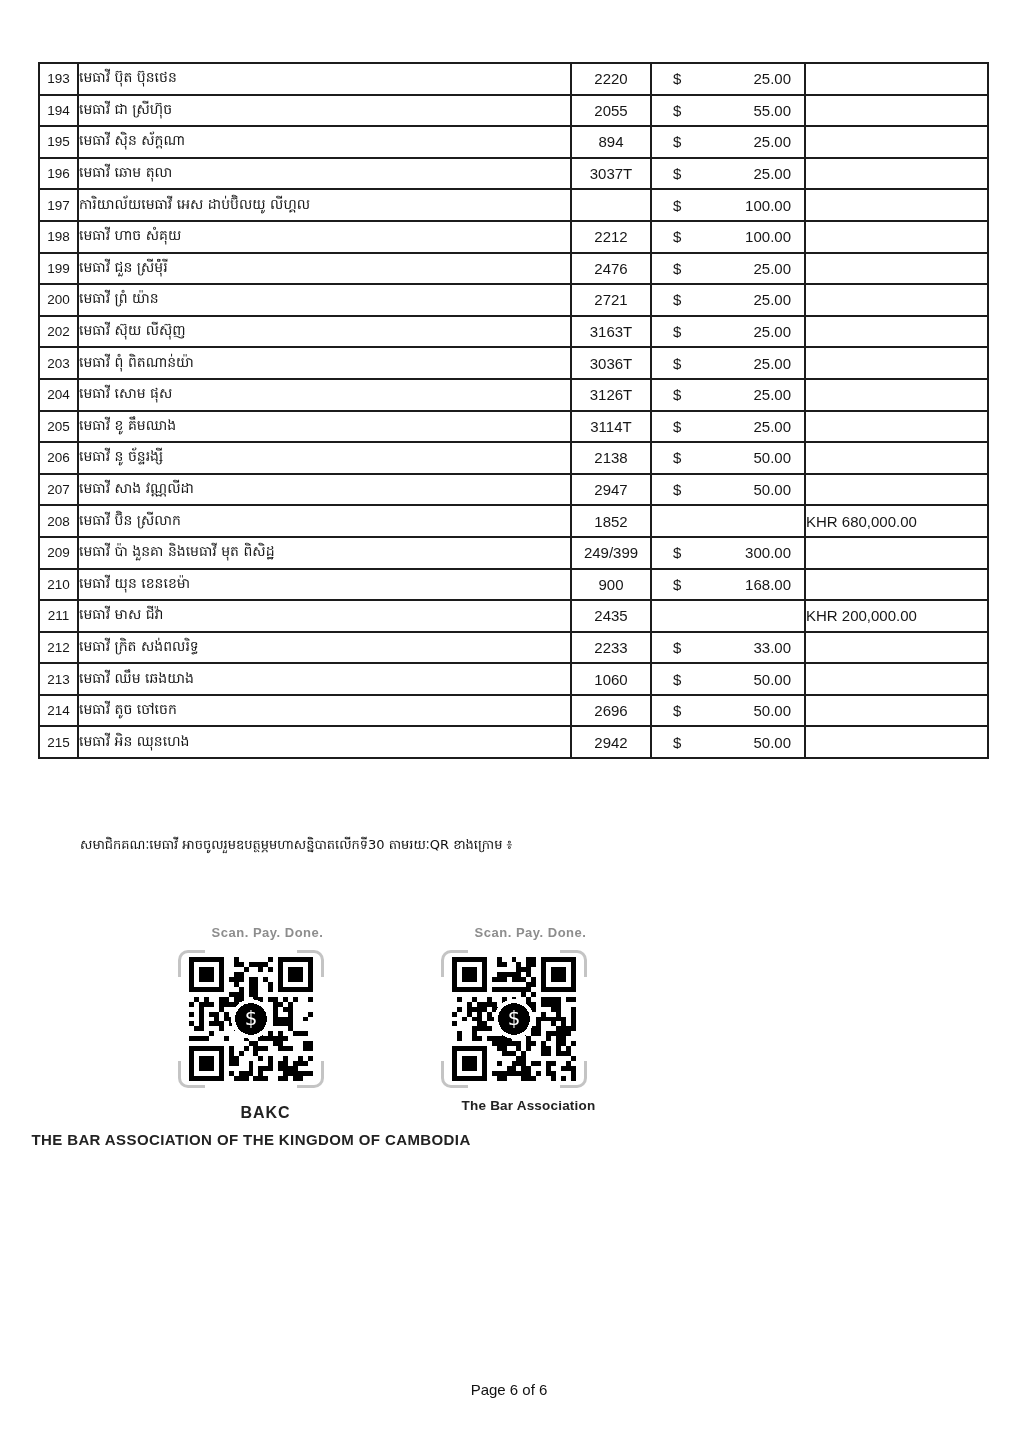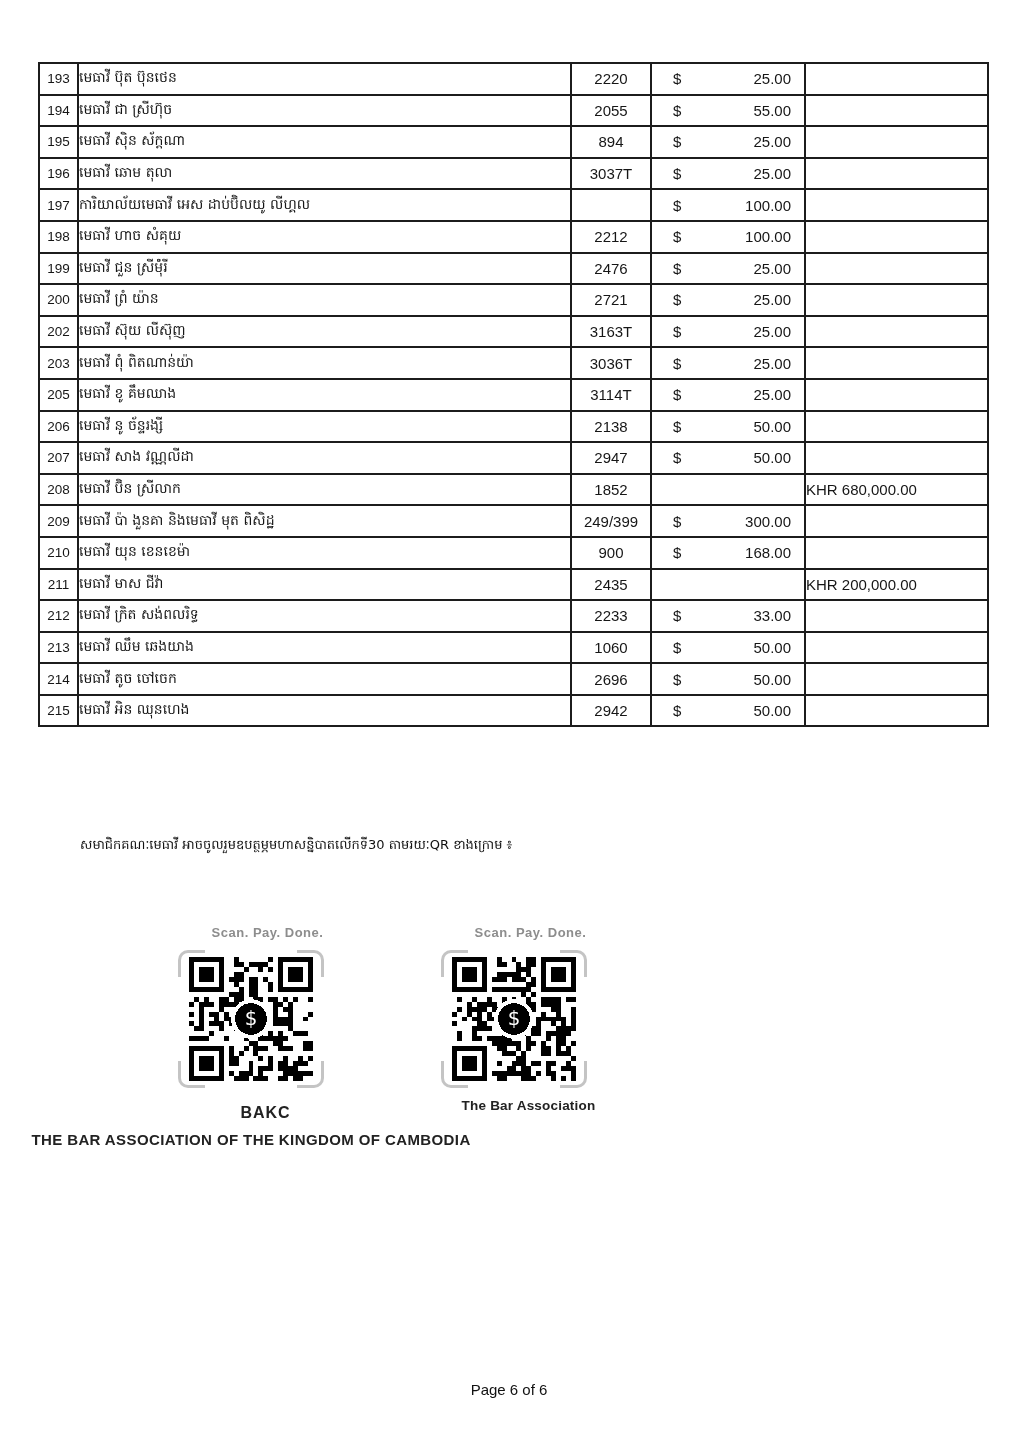--- a/index.html
+++ b/index.html
@@ -155,20 +155,32 @@
               <span>$</span>
               <span>25.00</span>
             </div>
           </td>
           <td class="c-khr"></td>
         </tr>
         <tr>
           <td class="c-no">203</td>
           <td class="c-name">មេធាវី ពុំ ពិតណាន់យ៉ា</td>
           <td class="c-id">3036T</td>
+          <td class="c-amt">
+            <div class="amt-wrap">
+              <span>$</span>
+              <span>25.00</span>
+            </div>
+          </td>
+          <td class="c-khr"></td>
+        </tr>
+        <tr>
+          <td class="c-no">204</td>
+          <td class="c-name">មេធាវី សោម ផុស</td>
+          <td class="c-id">3126T</td>
           <td class="c-amt">
             <div class="amt-wrap">
               <span>$</span>
               <span>25.00</span>
             </div>
           </td>
           <td class="c-khr"></td>
         </tr>
         <tr>
           <td class="c-no">205</td>

